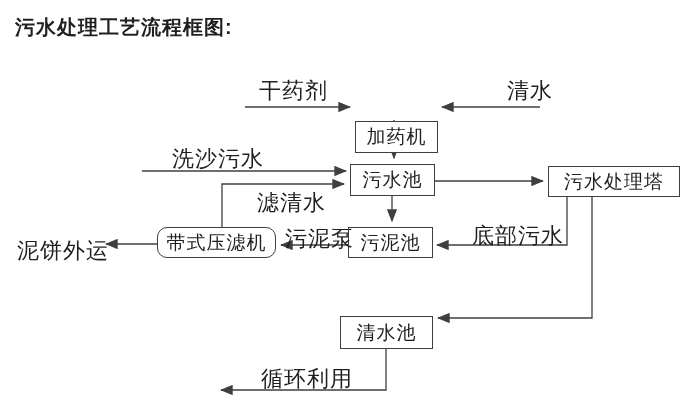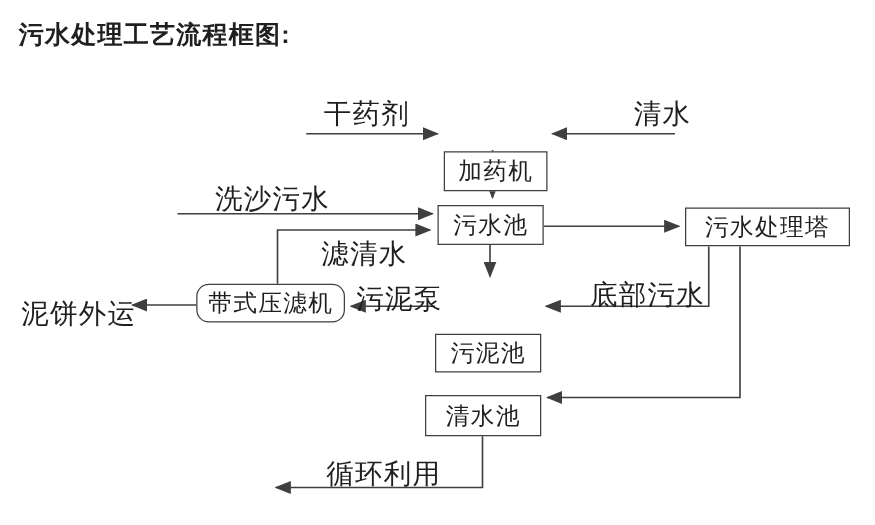--- a/index.html
+++ b/index.html
@@ -85,21 +85,21 @@
     <path class="edge" d="M348,245 L281,245" marker-end="url(#arrow)"></path>
     <path class="edge" d="M157,244 L106,244" marker-end="url(#arrow)"></path>
     <path class="edge" d="M592,197 L592,318 L438,318" marker-end="url(#arrow)"></path>
     <path class="edge" d="M386,332 L386,390 L221,390" marker-end="url(#arrow)"></path>
   </svg>
 
   <div class="node" style="left:355px; top:105px;  width:83px;  height:32px;margin-top:16px;">加药机</div>
   <div class="node" style="left:350px; top:164px; width:85px;  height:32px;">污水池</div>
   <div class="node" style="left:548px; top:166px; width:132px; height:31px;">污水处理塔</div>
   <div class="node" style="left:157px; top:227px; width:119px; height:31px;border-radius:10px;">带式压滤机</div>
-  <div class="node" style="left:348px; top:227px; width:85px;  height:31px;margin-top:40px;">污泥池</div>
+  <div class="node" style="left:348px; top:227px; width:85px;  height:31px;">污泥池</div>
   <div class="node" style="left:340px; top:299px; width:93px;  height:33px;margin-top:17px;">清水池</div>
 
   <div class="edge-label" style="left:259px; top:76px;">干药剂</div>
   <div class="edge-label" style="left:479px; top:76px;margin-left:28px;">清水</div>
   <div class="edge-label" style="left:172px; top:144px;">洗沙污水</div>
   <div class="edge-label" style="left:257px; top:188px;">滤清水</div>
   <div class="edge-label" style="left:17px;  top:236px;">泥饼外运</div>
   <div class="edge-label" style="left:285px; top:224px;">污泥泵</div>
   <div class="edge-label" style="left:472px; top:221px;">底部污水</div>
   <div class="edge-label" style="left:261px; top:364px;">循环利用</div>

